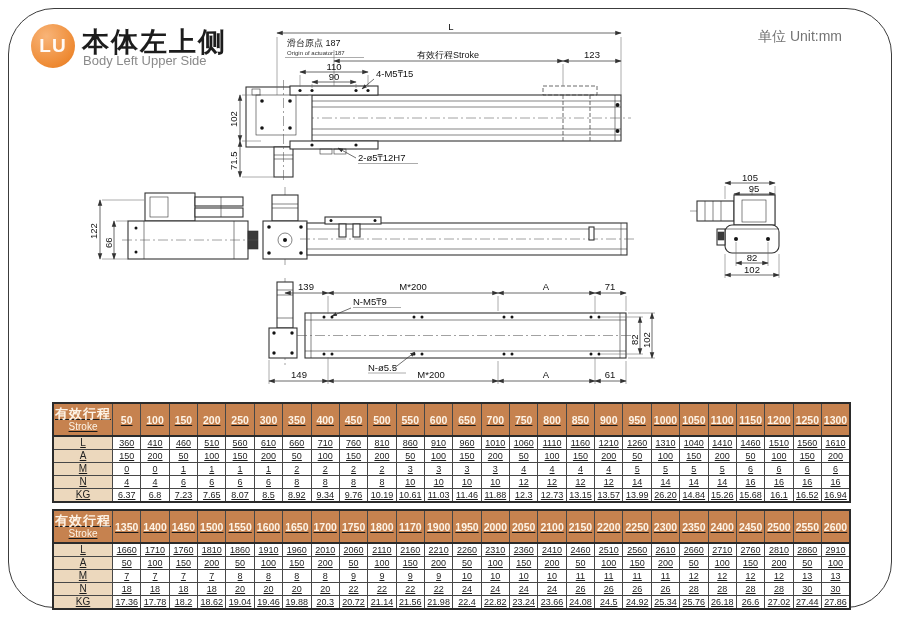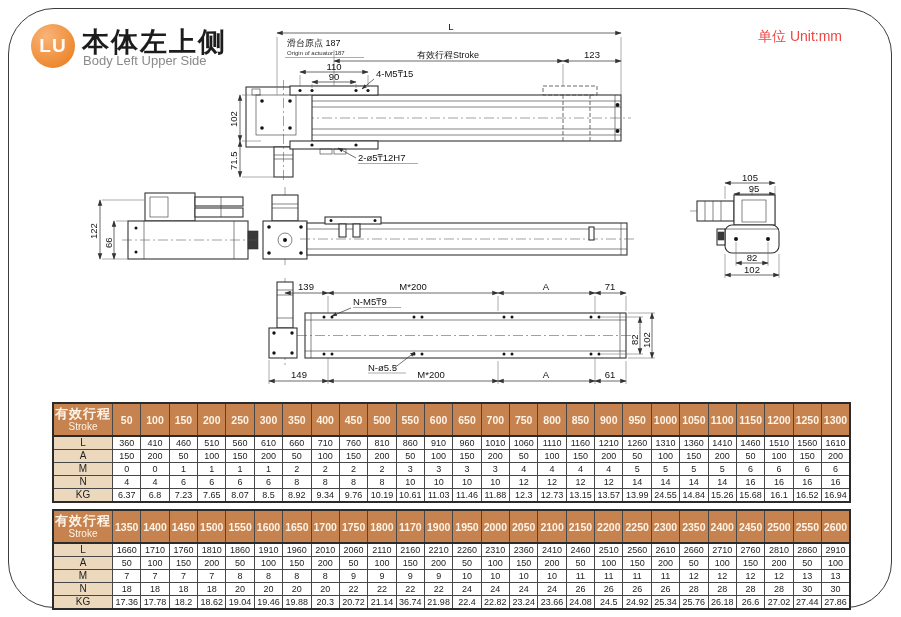--- a/index.html
+++ b/index.html
@@ -13,38 +13,38 @@
   }
   
   .logo{
     position:absolute;left:31px;top:24px;width:44px;height:44px;border-radius:50%;
     background:radial-gradient(circle at 35% 28%,#f8b478,#ee8a33 70%,#e3761d);
     display:flex;align-items:center;justify-content:center;
     color:rgba(255,255,255,.95);font-size:19px;font-weight:bold;letter-spacing:1px;
   }
   .title-zh{position:absolute;left:82px;top:24px;font-size:27px;font-weight:bold;color:#1c1c1c;letter-spacing:2px;}
   .title-en{position:absolute;left:83px;top:53px;font-size:13px;color:#8a8a8a;}
-  .unit{position:absolute;left:758px;top:28px;font-size:14px;color:#ef4444;}
+  .unit{position:absolute;left:758px;top:28px;font-size:14px;color:#737373;}
   
   svg{position:absolute;overflow:visible;}
   .o-fill{fill:#ffffff;stroke:#333;stroke-width:1.1;}
   .o-thin{fill:none;stroke:#333;stroke-width:.6;}
   .d-line{stroke:#444;stroke-width:.8;fill:none;marker-start:url(#arr);marker-end:url(#arr);}
   .e-line{stroke:#666;stroke-width:.55;fill:none;}
   .ld{stroke:#333;stroke-width:.7;fill:none;marker-end:url(#arr);}
   .cl{stroke:#555;stroke-width:.55;fill:none;stroke-dasharray:10 3 2 3;}
   .dash{fill:none;stroke:#444;stroke-width:.8;stroke-dasharray:4 2;}
   .dot{fill:#141414;stroke:none;}
   .dk{fill:#3a3a3a;stroke:#333;stroke-width:.6;}
   text.dimtxt{font-family:"Liberation Sans",sans-serif;font-size:9.5px;fill:#111;}
   text.mid{text-anchor:middle;}
   text.sm{font-size:6px;fill:#333;}
   text.zh9{font-size:9px;}
   
-  .table-wrap{position:absolute;left:52px;width:781px;}
+  .table-wrap{position:absolute;left:52px;width:781px;text-decoration:underline;}
   #t1{top:402px;} #t2{top:509px;}
   table.spec{border-collapse:collapse;table-layout:fixed;width:799px;border:2px solid #2b2b2b;}
   table.spec th,table.spec td{border:1px solid #474747;text-align:center;padding:0;overflow:hidden;white-space:nowrap;}
   table.spec thead th{border-bottom:2px solid #2b2b2b;background:#c6824f;color:#fdf3e6;height:31px;}
   th.head-label{width:58px;border-right:2px solid #2b2b2b;}
   th.head-label .zh{display:block;font-size:13px;font-weight:bold;letter-spacing:1px;line-height:14px;}
   th.head-label .en{display:block;font-size:10px;font-weight:normal;line-height:11px;}
   th.head-val{font-size:10.5px;font-weight:bold;}
   td.row-label{background:#ecd8bd;font-size:10px;color:#222;height:12px;line-height:12px;border-right:2px solid #2b2b2b;}
   td.val{background:#ffffff;font-size:9px;color:#222;height:12px;line-height:12px;}
@@ -350,21 +350,21 @@
           <td class="val">860</td>
           <td class="val">910</td>
           <td class="val">960</td>
           <td class="val">1010</td>
           <td class="val">1060</td>
           <td class="val">1110</td>
           <td class="val">1160</td>
           <td class="val">1210</td>
           <td class="val">1260</td>
           <td class="val">1310</td>
-          <td class="val">1360</td>
+          <td class="val">1040</td>
           <td class="val">1410</td>
           <td class="val">1460</td>
           <td class="val">1510</td>
           <td class="val">1560</td>
           <td class="val">1610</td>
         </tr>
         <tr>
           <td class="row-label">A</td>
           <td class="val">150</td>
           <td class="val">200</td>
@@ -465,21 +465,21 @@
           <td class="val">10.19</td>
           <td class="val">10.61</td>
           <td class="val">11.03</td>
           <td class="val">11.46</td>
           <td class="val">11.88</td>
           <td class="val">12.3</td>
           <td class="val">12.73</td>
           <td class="val">13.15</td>
           <td class="val">13.57</td>
           <td class="val">13.99</td>
-          <td class="val">24.55</td>
+          <td class="val">26.20</td>
           <td class="val">14.84</td>
           <td class="val">15.26</td>
           <td class="val">15.68</td>
           <td class="val">16.1</td>
           <td class="val">16.52</td>
           <td class="val">16.94</td>
         </tr>
       </tbody>
     </table>
   </div>
@@ -641,21 +641,21 @@
           <td class="val">17.36</td>
           <td class="val">17.78</td>
           <td class="val">18.2</td>
           <td class="val">18.62</td>
           <td class="val">19.04</td>
           <td class="val">19.46</td>
           <td class="val">19.88</td>
           <td class="val">20.3</td>
           <td class="val">20.72</td>
           <td class="val">21.14</td>
-          <td class="val">36.74</td>
+          <td class="val">21.56</td>
           <td class="val">21.98</td>
           <td class="val">22.4</td>
           <td class="val">22.82</td>
           <td class="val">23.24</td>
           <td class="val">23.66</td>
           <td class="val">24.08</td>
           <td class="val">24.5</td>
           <td class="val">24.92</td>
           <td class="val">25.34</td>
           <td class="val">25.76</td>

